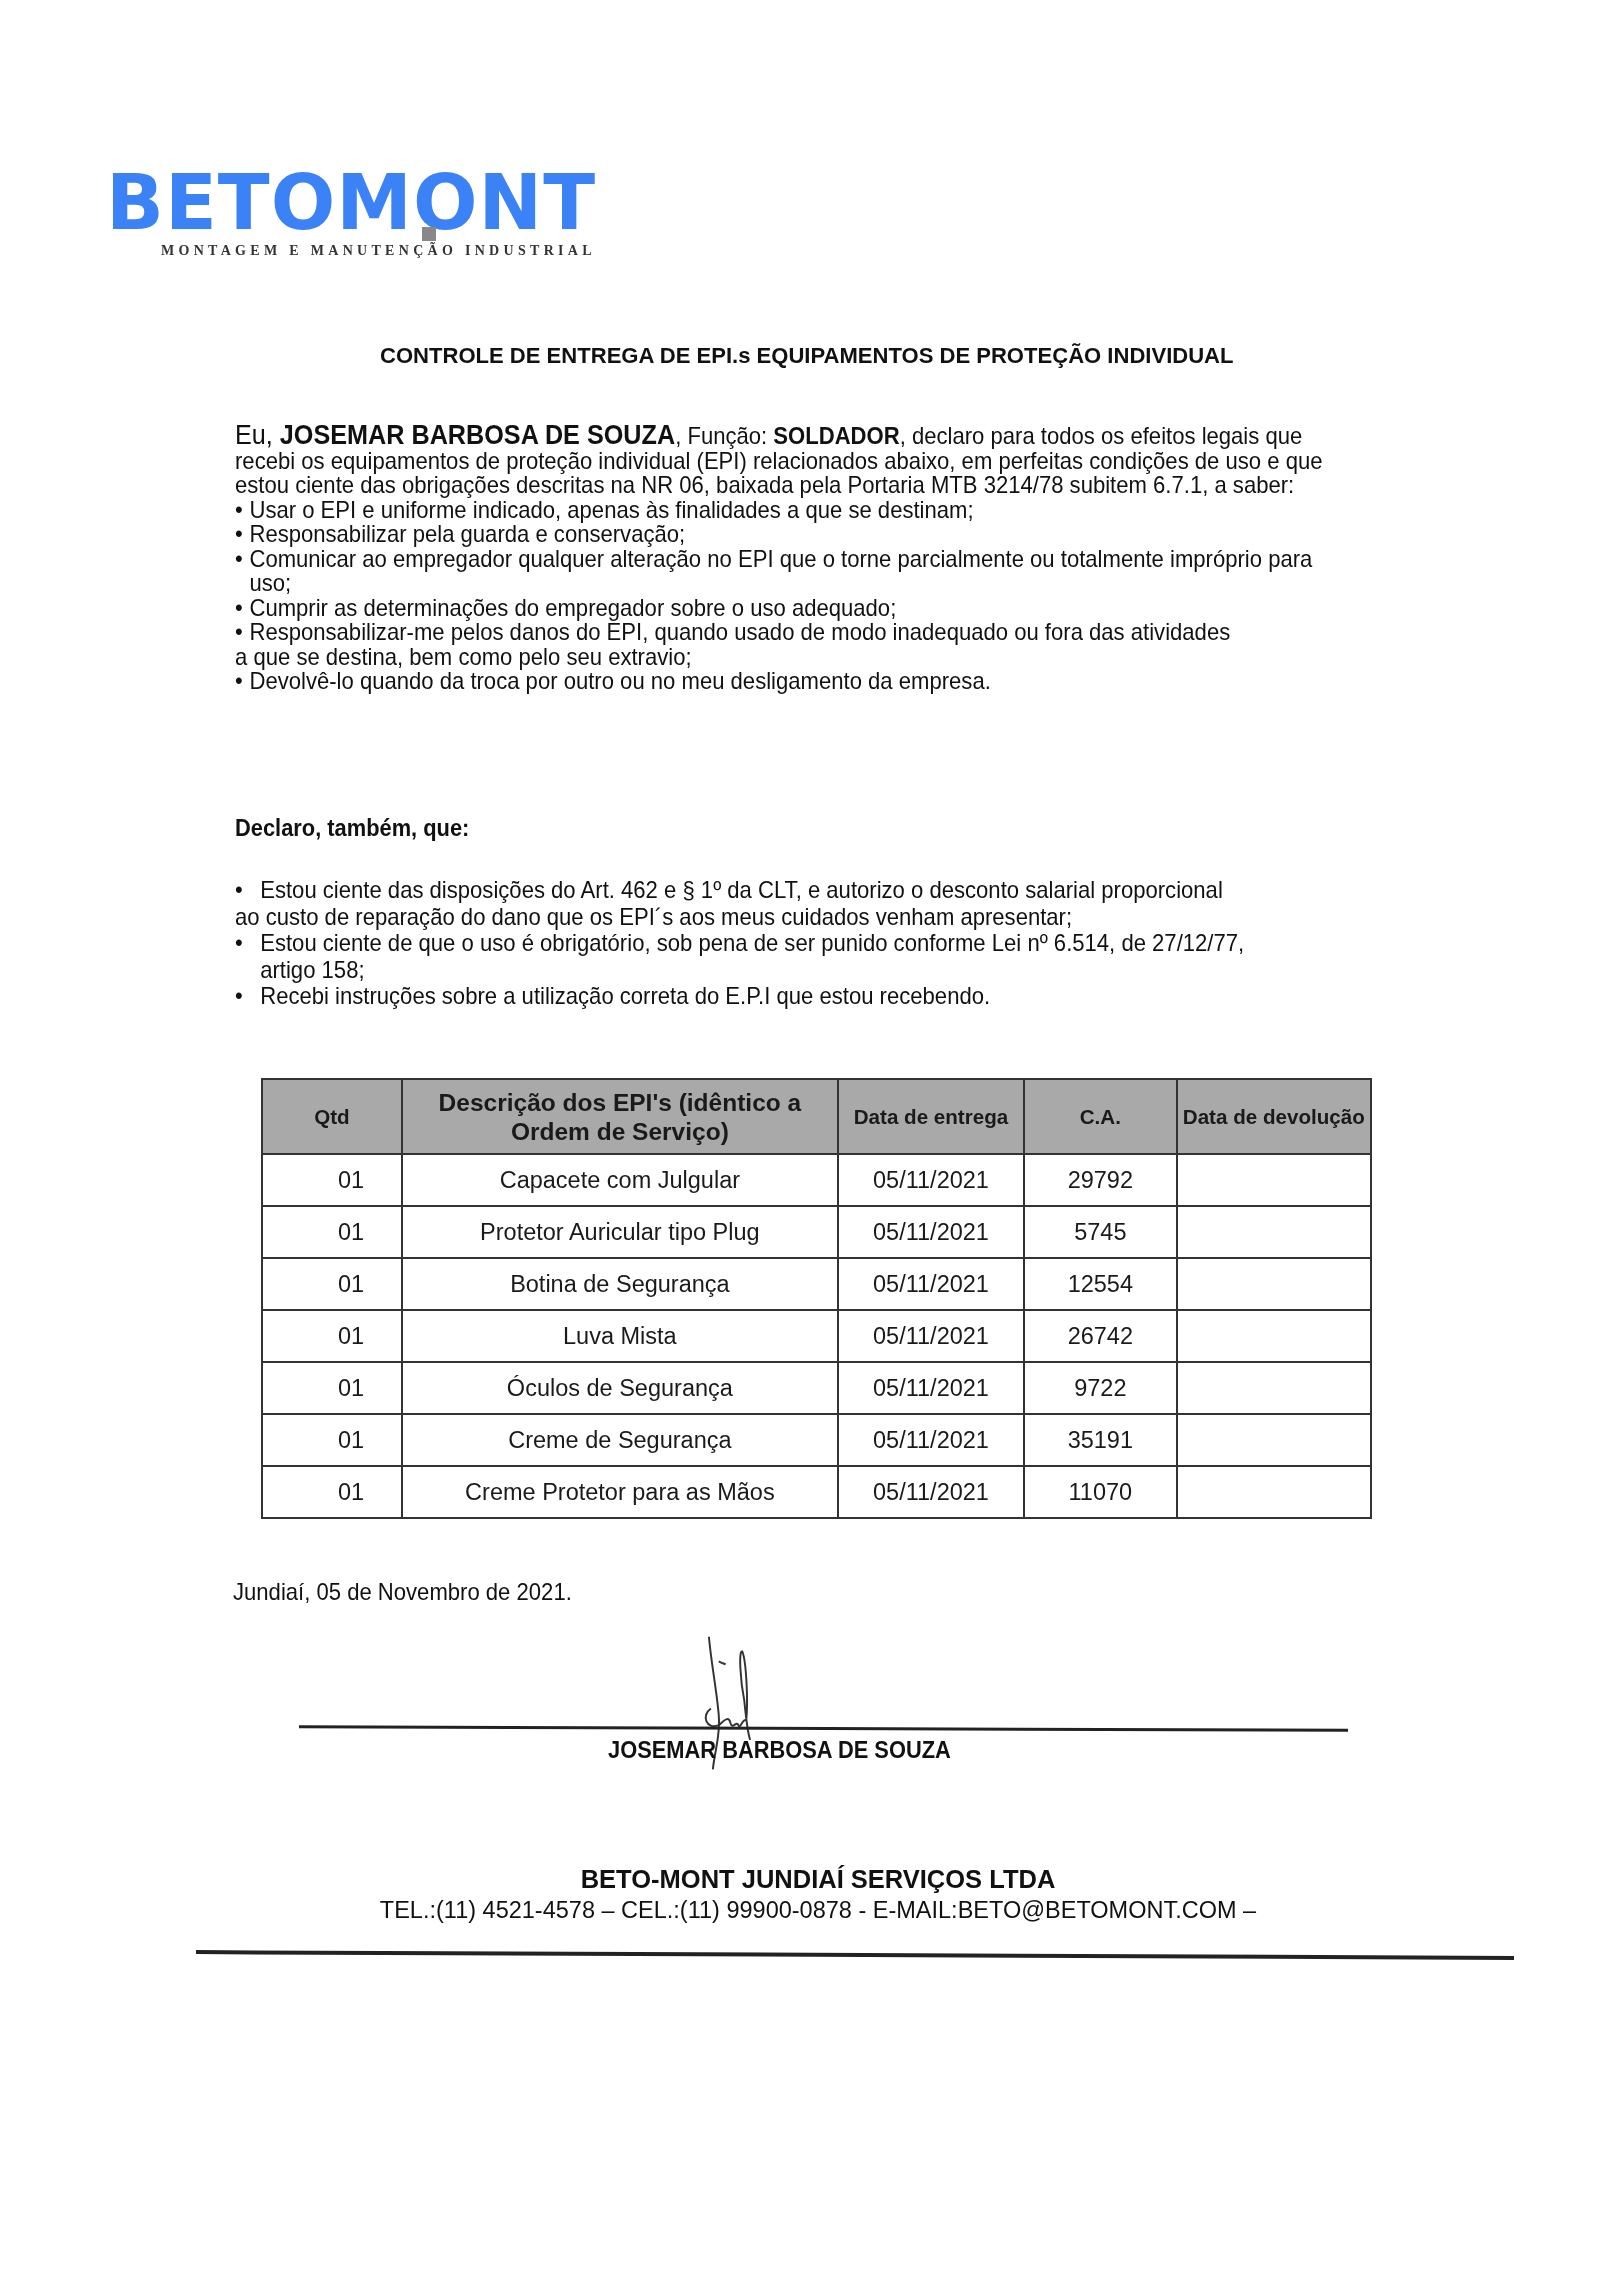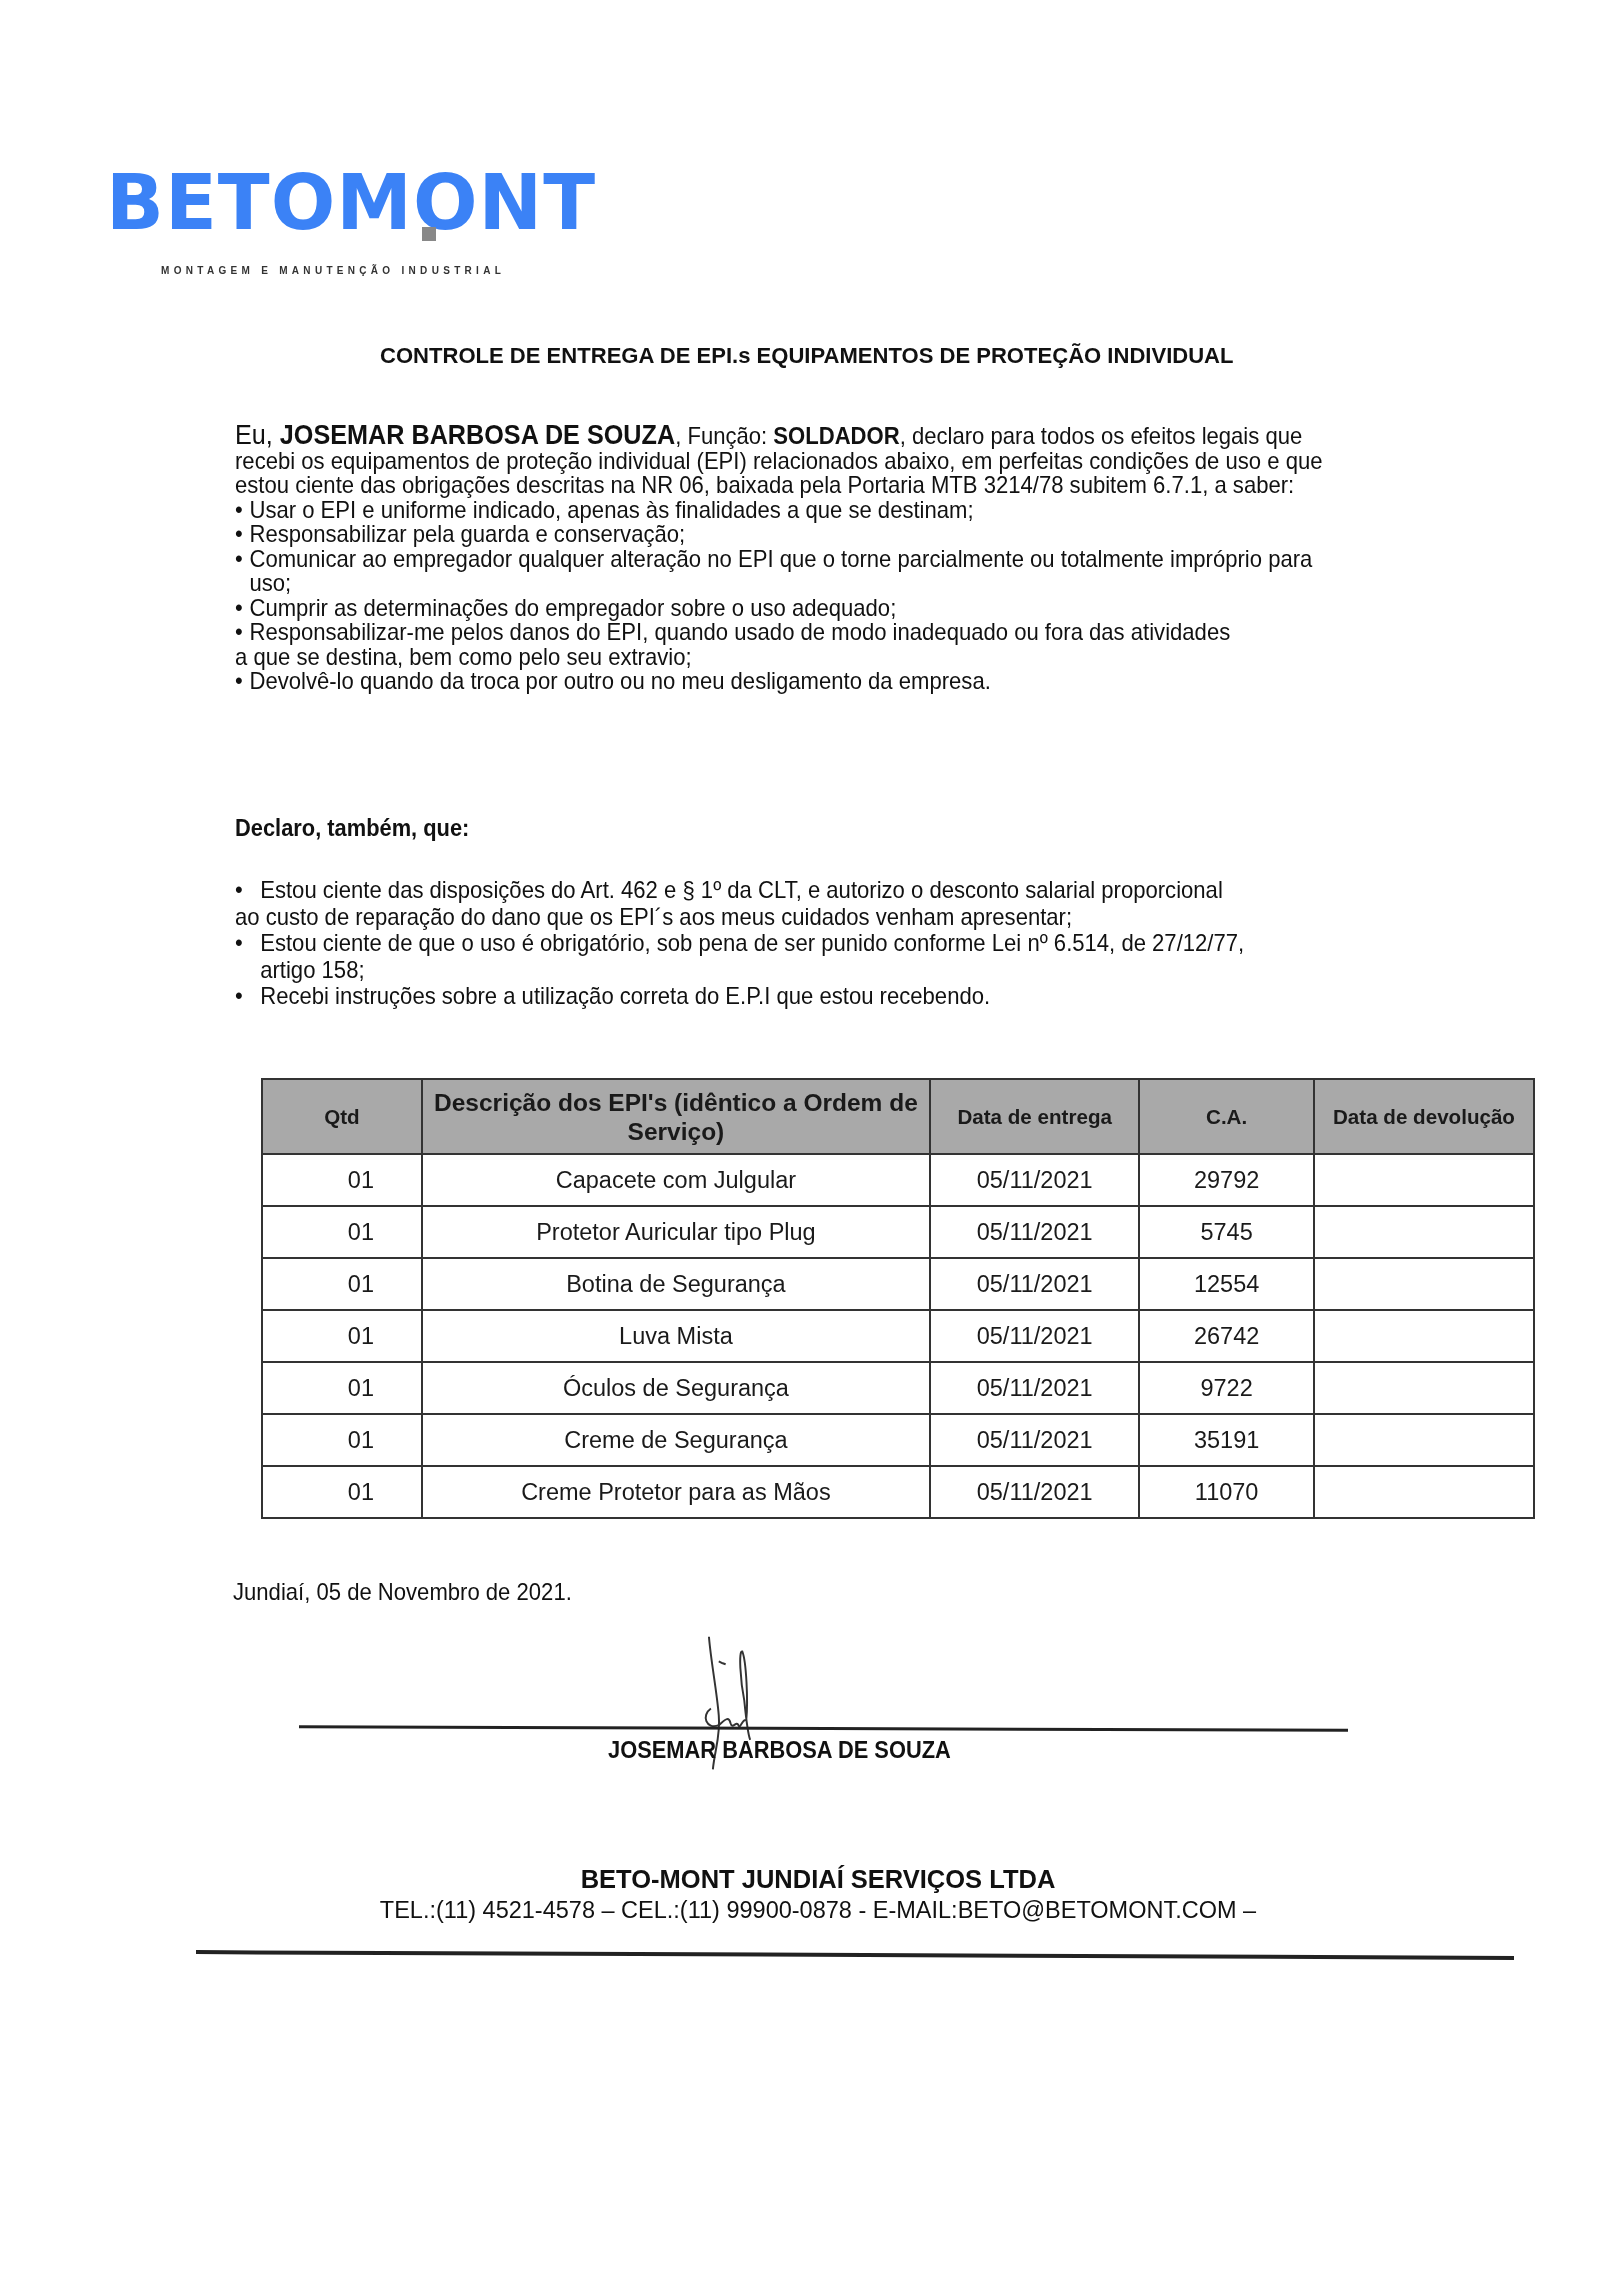--- a/index.html
+++ b/index.html
@@ -3,41 +3,41 @@
 <meta charset="utf-8">
 <style>
   html, body { margin: 0; padding: 0; background: #ffffff; }
   body { width: 1620px; height: 2292px; position: relative; overflow: hidden; color: #111; font-family: "Liberation Sans", sans-serif; }
   .abs { position: absolute; }
 
   
   .logo { left: 106px; top: 165px; }
   .logo-word { font-family: "DejaVu Sans", sans-serif; font-weight: bold; font-size: 76px; letter-spacing: 1px; color: #3b82f6; line-height: 1; position: relative; display: inline-block; }
   .logo-dot { position: absolute; left: 316px; top: 62px; width: 13.7px; height: 13.7px; background: #888; }
-  .logo-sub { font-family: Liberation Sans, sans-serif; font-weight: bold; font-size: 10px; letter-spacing: 4.3px; color: #333; margin-left: 55px; margin-top: 24px; }
+  .logo-sub { font-family: Liberation Serif, serif; font-weight: bold; font-size: 14px; letter-spacing: 4.3px; color: #333; margin-left: 55px; margin-top: 2px; }
 
   .title { left: 380px; top: 343px; font-weight: bold; font-size: 22.5px; letter-spacing: 0px; transform: scaleX(0.98); transform-origin: left; white-space: nowrap; }
 
   .body-text { left: 235px; top: 423px; width: 1206px; font-size: 24px; line-height: 24.5px; transform: scaleX(0.92); transform-origin: left top; }
   .body-text p { margin: 0; }
   .intro { white-space: normal; }
   .intro .big { font-size: 27.4px; }
   .bl { padding-left: 15.7px; text-indent: -15.7px; }
   .bl .dot { display: inline-block; width: 15.7px; text-indent: 0; }
   .bl2 { padding-left: 0; }
 
   .decl-head { left: 235px; top: 815px; font-weight: bold; font-size: 23.5px; transform: scaleX(0.93); transform-origin: left top; }
 
   .decl-list { left: 235px; top: 877px; width: 1206px; font-size: 24px; line-height: 26.5px; transform: scaleX(0.92); transform-origin: left top; }
   .decl-list p { margin: 0 0 0 0; }
   .decl-list .b { display: inline-block; width: 27.4px; }
   .indent { padding-left: 27.4px; }
 
   
-  table.epi { position: absolute; left: 261px; top: 1078px; width: 1274px; border-collapse: collapse; font-family: "Liberation Sans", sans-serif; }
+  table.epi { position: absolute; left: 261px; top: 1078px; width: 1111px; border-collapse: collapse; font-family: "Liberation Sans", sans-serif; }
   table.epi th, table.epi td { border: 2px solid #333; text-align: center; }
   table.epi th { background: #a9a9a9; font-weight: bold; color: #1a1a1a; height: 73px; font-size: 20.6px; line-height: 23.5px; padding: 0 3.9px; }
   table.epi th.desc { font-size: 24.5px; line-height: 29px; }
   table.epi td { height: 48px; font-size: 23.5px; color: #1a1a1a; }
   .c-qtd { width: 106px; text-align: right; padding-left: 39px; }
   table.epi td.c-qtd { padding-left: 39px; }
   .c-desc { width: 461px; }
   .c-date { width: 184px; }
   .c-ca { width: 152px; }
   .c-dev { width: 194px; }

